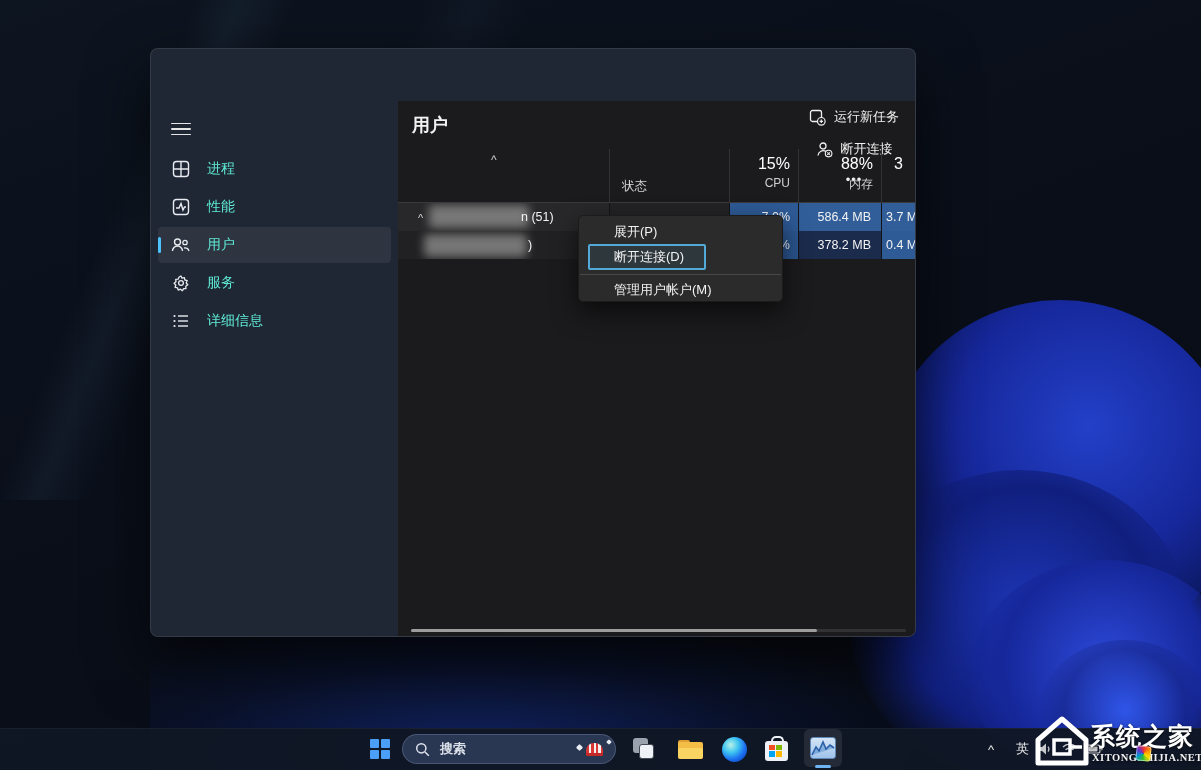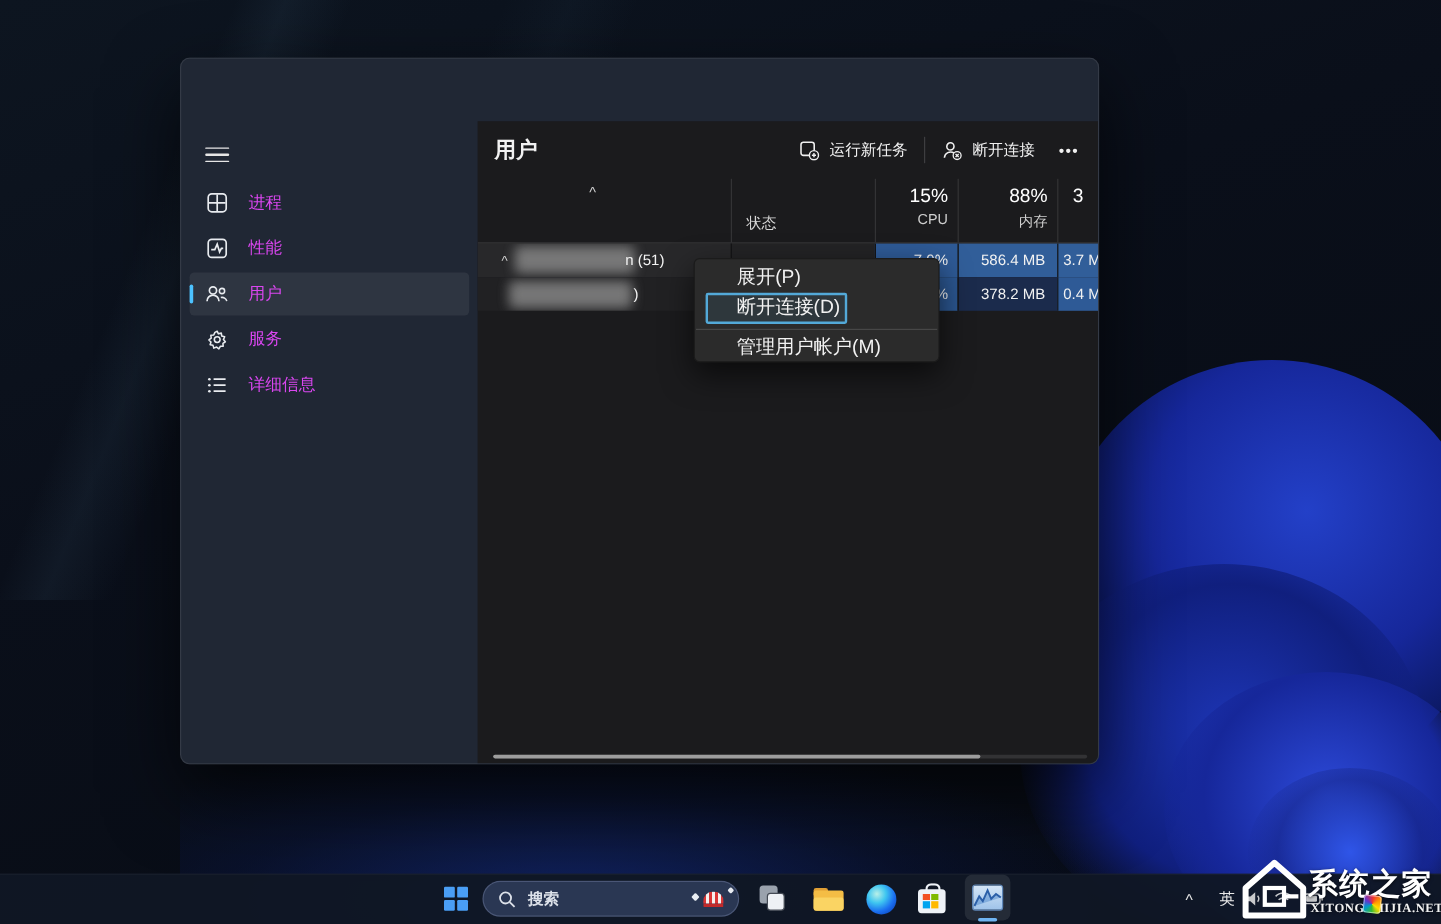--- a/index.html
+++ b/index.html
@@ -48,34 +48,34 @@
   .wc-close { font-size:15px; color:#e8e8e8; font-weight:400; }
 
   
   .hamburger { position:absolute; left:16px; top:66px; width:28px; height:28px; display:flex;
     flex-direction:column; justify-content:center; gap:4px; padding:0 4px; border-radius:4px; }
   .hamburger i { display:block; height:1.6px; background:#e6e6e6; border-radius:1px; }
 
   
   .sidebar { position:absolute; left:0; top:100px; width:247px; bottom:0; }
   .nav-item { position:relative; height:36px; margin:2px 7px; border-radius:4px;
-    display:flex; align-items:center; gap:17px; padding-left:13px; font-size:14px; color:#d946ef; }
+    display:flex; align-items:center; gap:17px; padding-left:13px; font-size:14px; color:#5eead4; }
   .nav-item.selected { background:rgba(255,255,255,.065); }
   .nav-item.selected::before { content:""; position:absolute; left:0; top:10px; width:3px; height:16px;
     border-radius:2px; background:var(--accent); }
   .nav-item .ico { width:19px; height:19px; flex:0 0 19px; display:flex; align-items:center; justify-content:center; }
   .nav-item .ico svg { display:block; }
   .nav-settings { position:absolute; left:0; bottom:8px; width:100%; }
 
   
   .content { position:absolute; left:247px; top:52px; width:519px; height:537px; background:#1b1b1d; overflow:hidden; }
 
   .page-header { position:absolute; left:0; top:0; width:100%; height:48px; }
   .page-title { position:absolute; left:14px; top:0; height:48px; line-height:48px; font-size:18px; font-weight:700; color:#f2f2f2; }
-  .toolbar { position:absolute; right:8px; top:0; height:48px; display:flex; align-items:center; }
+  .toolbar { position:absolute; right:8px; top:0; height:48px; display:flex; align-items:center;flex-direction:column; }
   .tb-btn { display:flex; align-items:center; gap:8px; font-size:13px; color:#f0f0f0; padding:7px 10px; border-radius:4px; }
   .tb-sep { width:1px; height:22px; background:#3e3e40; margin:0 4px; }
   .tb-more { font-size:13px; letter-spacing:1px; color:#f0f0f0; padding:7px 10px; }
 
   
   .thead { position:absolute; left:0; top:48px; width:100%; height:54px; border-bottom:1px solid #3a3a3c; }
   .th { position:absolute; top:0; height:100%; border-left:1px solid #333335; }
   .th-name   { left:0;     width:211px; border-left:none; }
   .th-status { left:211px; width:120px; }
   .th-cpu    { left:331px; width:69px;  }
@@ -108,21 +108,21 @@
   .name-text { position:absolute; top:0; height:28px; line-height:28px; font-size:12.5px; color:#f2f2f2; }
   .r1-name { left:123px; } .r2-name { left:130px; }
 
   .hscroll-track { position:absolute; left:13px; top:528px; width:495px; height:3px; border-radius:2px; background:#323234; }
   .hscroll-thumb { position:absolute; left:13px; top:528px; width:406px; height:3px; border-radius:2px; background:#9d9d9d; }
 
   
   .ctx-menu { position:absolute; left:578px; top:215px; width:205px; height:87px; z-index:40;
     background:#2b2b2b; border:1px solid #1b1b1b; border-radius:5px;
     box-shadow:0 10px 26px rgba(0,0,0,.6); padding-top:5px; }
-  .ctx-item { height:22px; line-height:22px; font-size:16px; color:#f2f2f2; padding-left:35px; }
+  .ctx-item { height:22px; line-height:22px; font-size:13px; color:#f2f2f2; padding-left:35px; }
   .ctx-item-hl { margin:1px 0 0 9px; width:118px; height:26px; line-height:22px; border:2px solid #53a9d8;
     border-radius:2px; background:rgba(83,169,216,.10); padding-left:24px; }
   .ctx-sep { height:1px; background:#474747; margin:4px 1px 4px 1px; }
 
   
   .taskbar { position:absolute; left:0; top:728px; width:1201px; height:42px; z-index:30;
     background:rgba(16,23,36,.96); border-top:1px solid rgba(255,255,255,.045); }
   .tb-tile { position:absolute; top:733px; width:32px; height:32px; border-radius:5px; z-index:31;
     display:flex; align-items:center; justify-content:center; }
   .start-logo { width:20px; height:20px; display:grid; grid-template-columns:9px 9px; grid-template-rows:9px 9px; gap:2px; }

